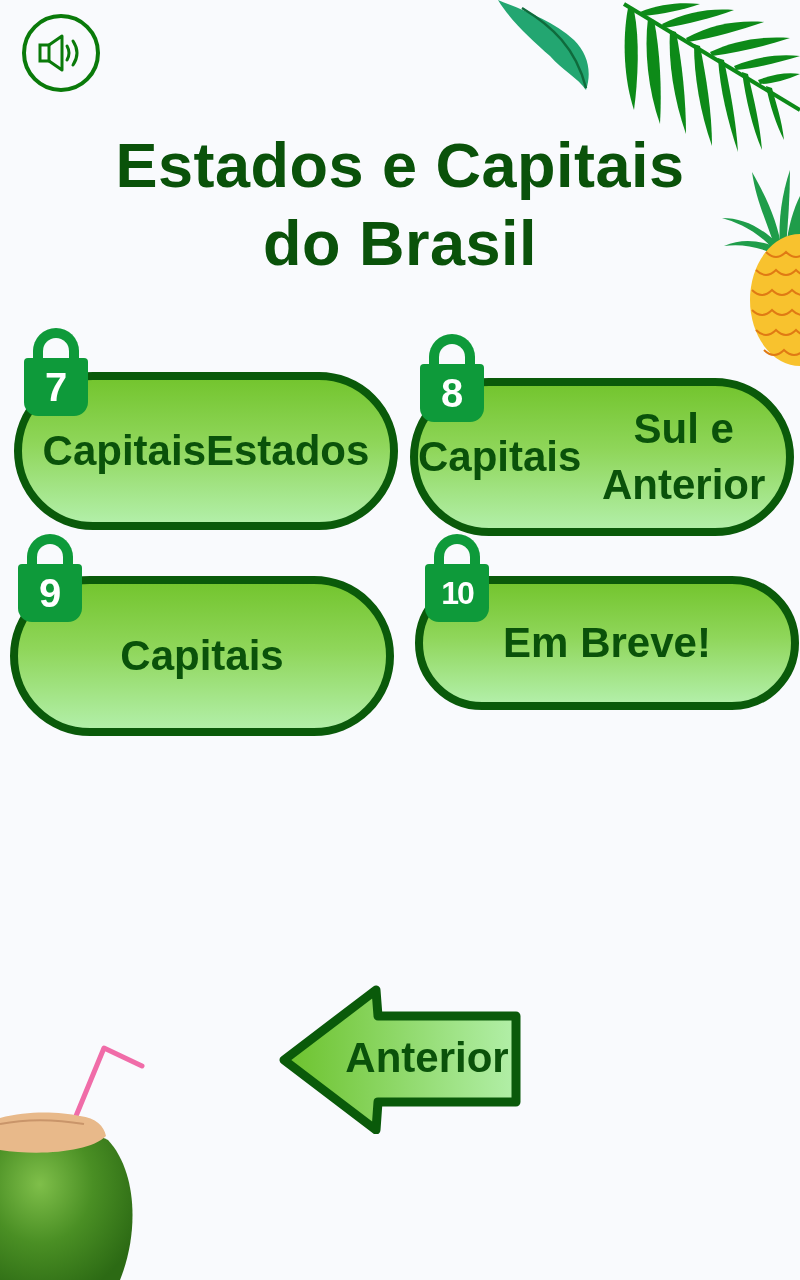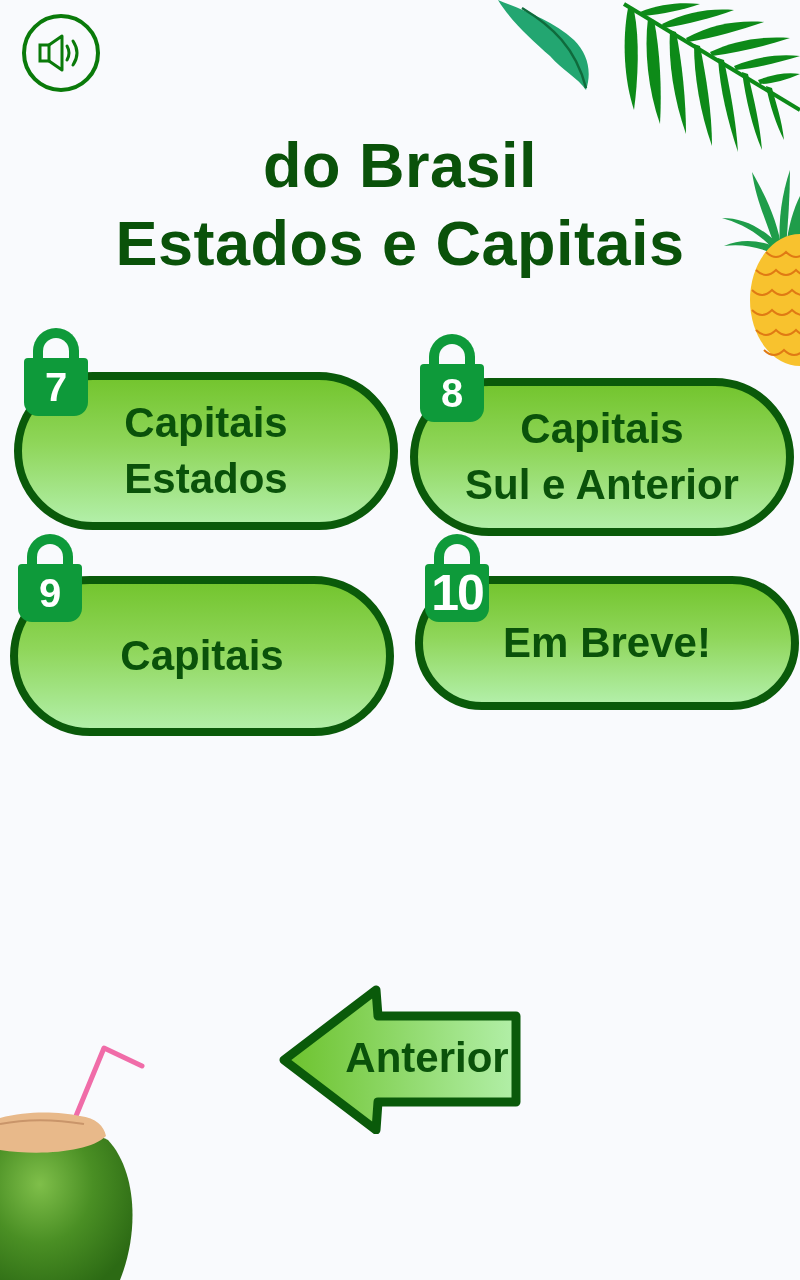--- a/index.html
+++ b/index.html
@@ -33,21 +33,21 @@
     letter-spacing: 0.5px;
   }
   .title span { display: block; }
 
   
   .level-btn {
     box-sizing: border-box;
     border: 8px solid #0a5a0a;
     border-radius: 80px;
     background: linear-gradient(to bottom, #74c52f 0%, #8fd65a 45%, #b2efa8 100%);
-    display: flex; flex-direction: column; align-items: center; justify-content: center;
+    display: flex; flex-direction: row; align-items: center; justify-content: center;
     color: #0a520a;
     font-weight: bold;
     font-size: 42px;
     line-height: 56px;
     text-align: center;
     cursor: pointer;
   }
   .level-btn .lbl { display: block; }
 
   
@@ -66,21 +66,21 @@
     position: absolute; left: 0; top: 30px;
     width: 64px; height: 58px;
     background: #0e9a3a;
     border-radius: 4px 4px 14px 14px;
     color: #ffffff;
     font-weight: bold;
     font-size: 40px;
     line-height: 58px;
     text-align: center;
   }
-  .lock .body.two { font-size: 50px; letter-spacing: -2px; }
+  .lock .body.two { font-size: 32px; letter-spacing: -2px; }
 
   
   .prev-btn {
     left: 276px; top: 984px; width: 250px; height: 150px;
     cursor: pointer;
   }
   .prev-btn .lbl {
     position: absolute; left: 56px; top: 46px; width: 190px;
     text-align: center;
     color: #0a520a; font-weight: bold;
@@ -150,22 +150,22 @@
 <div class="abs sound-btn">
   <svg width="50" height="40" viewBox="0 0 50 40">
     <rect x="4" y="12" width="9" height="16" fill="none" stroke="#0a7a0a" stroke-width="3"></rect>
     <path d="M13 12 L26 3 L26 37 L13 28" fill="none" stroke="#0a7a0a" stroke-width="3" stroke-linejoin="round"></path>
     <path d="M31 13 Q35 20 31 27" fill="none" stroke="#0a7a0a" stroke-width="3" stroke-linecap="round"></path>
     <path d="M37 8 Q45 20 37 32" fill="none" stroke="#0a7a0a" stroke-width="3" stroke-linecap="round"></path>
   </svg>
 </div>
 
 <div class="abs title">
+  <span>Estados e Capitais</span>
   <span>do Brasil</span>
-  <span>Estados e Capitais</span>
 </div>
 
 <div class="abs level-btn" style="left:14px;top:372px;width:384px;height:158px;">
   <span class="lbl">Capitais</span>
   <span class="lbl">Estados</span>
 </div>
 <div class="abs lock" style="left:24px;top:328px;">
   <div class="shackle"></div>
   <div class="body">7</div>
 </div>

